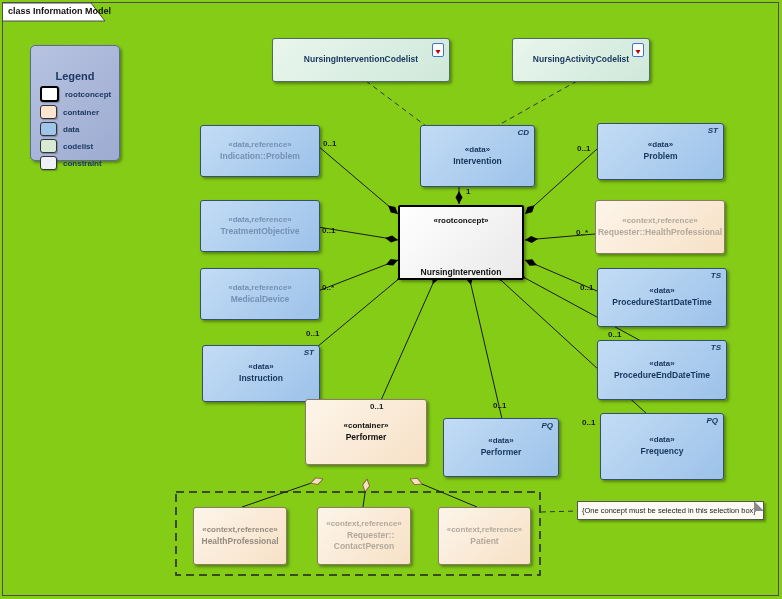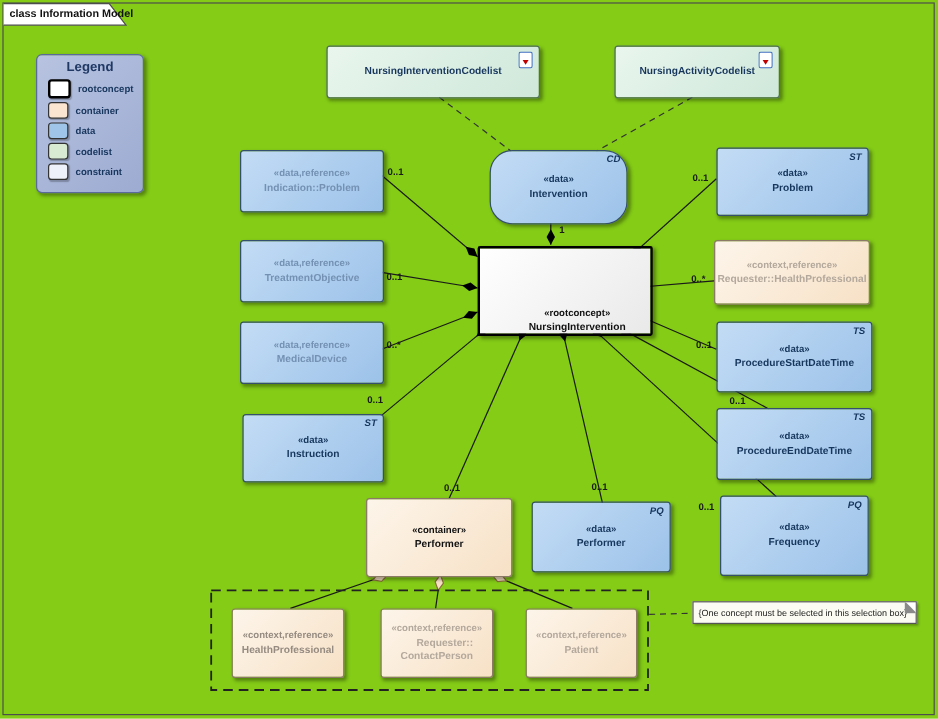--- a/index.html
+++ b/index.html
@@ -12,33 +12,33 @@
         display:flex;flex-direction:column;align-items:center;justify-content:center;
         text-align:center;line-height:1.35;}
   .stereo{font-size:8px;font-weight:bold;}
   .nname{font-size:8.5px;font-weight:bold;white-space:pre-line;}
   .type-label{position:absolute;top:2px;right:5px;font-size:8px;font-weight:bold;font-style:italic;color:#17365d;}
 
   .data-box{background:linear-gradient(135deg,#c3dcf5 0%,#9cc2e9 100%);border:1px solid #35506e;color:#16365c;}
   .data-box.grayed{color:#7491b3;align-items:center;}
   .codelist-box{background:linear-gradient(135deg,#e9f6ee 0%,#cfe8da 100%);border:1px solid #4f6e5e;color:#17365d;}
   .root-box{background:linear-gradient(135deg,#ffffff 0%,#e9e9e9 100%);border:2.5px solid #000;color:#111;
-            justify-content:flex-end;padding-top:9px;border-radius:2px;padding-left:20px;}
+            justify-content:space-between;padding-top:9px;border-radius:2px;}
   .container-box{background:linear-gradient(135deg,#fdf5ea 0%,#f7e1c6 100%);border:1px solid #8a7a66;color:#111;text-align:right;}
   .container-box.grayed{color:#b3a89c;}
   .container-box.grayed-dark{color:#958b80;}
 
   .doc-icon{position:absolute;top:4px;right:5px;}
 
   .mult{position:absolute;z-index:3;font-size:8px;font-weight:bold;color:#1a1a1a;}
 
   #legend{position:absolute;left:30px;top:45px;width:88px;height:110px;z-index:2;
           background:linear-gradient(135deg,#b7c3e0 0%,#9dabd2 100%);border:1px solid #5a6a9a;
           border-radius:5px;box-shadow:2px 2px 3px rgba(0,0,0,.35);padding:4px 0 0 0;}
-  #legend .lg-title{text-align:center;font-size:11px;font-weight:bold;color:#1f3864;margin-bottom:4px;}
+  #legend .lg-title{text-align:center;font-size:11px;font-weight:bold;color:#1f3864;margin-bottom:4px;margin-top:20px;}
   .lg-item{display:flex;align-items:center;gap:6px;margin:3px 0 0 9px;}
   .lg-sw{width:15px;height:12px;border-radius:3px;border:1px solid #333;box-shadow:1px 1px 1px rgba(0,0,0,.25);}
   .sw-0{background:#fff;border:2px solid #000;}
   .sw-1{background:#fbe5d0;}
   .sw-2{background:#9fc5e8;}
   .sw-3{background:#d9ead3;}
   .sw-4{background:#eef0fa;}
   .lg-label{font-size:8px;font-weight:bold;color:#17365d;}
 
   #note{position:absolute;left:577px;top:501px;width:181px;height:17px;z-index:2;
@@ -124,21 +124,21 @@
     </svg>
   </div>
   <div class="node codelist-box" style="left:272px;top:38px;width:176px;height:42px;">
     <span class="nname">NursingInterventionCodelist</span>
     <svg class="doc-icon" width="12" height="14">
       <rect x="0.5" y="0.5" width="11" height="13" rx="1.5" fill="#fff" stroke="#4472c4"></rect>
       <path d="M3.5,7 h5 l-2.5,4 z" fill="#c00000"></path>
     </svg>
   </div>
 
-  <div class="node data-box" style="left:408px;top:125px;width:113px;height:60px;border-radius:19px;">
+  <div class="node data-box" style="left:420px;top:125px;width:113px;height:60px;">
     <span class="type-label">CD</span>
     <span class="stereo">«data»</span>
     <span class="nname">Intervention</span>
   </div>
   <div class="node root-box" style="left:398px;top:205px;width:122px;height:62px;">
     <span class="stereo">«rootconcept»</span>
     <span class="nname">NursingIntervention</span>
   </div>
 
   <div class="node data-box grayed" style="left:200px;top:125px;width:118px;height:50px;">
@@ -182,21 +182,21 @@
     <span class="type-label">PQ</span>
     <span class="stereo">«data»</span>
     <span class="nname">Frequency</span>
   </div>
 
   <div class="node data-box" style="left:443px;top:418px;width:114px;height:57px;">
     <span class="type-label">PQ</span>
     <span class="stereo">«data»</span>
     <span class="nname">Performer</span>
   </div>
-  <div class="node container-box" style="left:305px;top:415px;width:120px;height:64px;">
+  <div class="node container-box" style="left:305px;top:399px;width:120px;height:64px;">
     <span class="stereo">«container»</span>
     <span class="nname">Performer</span>
   </div>
 
   <div class="node container-box grayed-dark" style="left:193px;top:507px;width:92px;height:56px;">
     <span class="stereo">«context,reference»</span>
     <span class="nname">HealthProfessional</span>
   </div>
   <div class="node container-box grayed" style="left:317px;top:507px;width:92px;height:56px;">
     <span class="stereo">«context,reference»</span>

